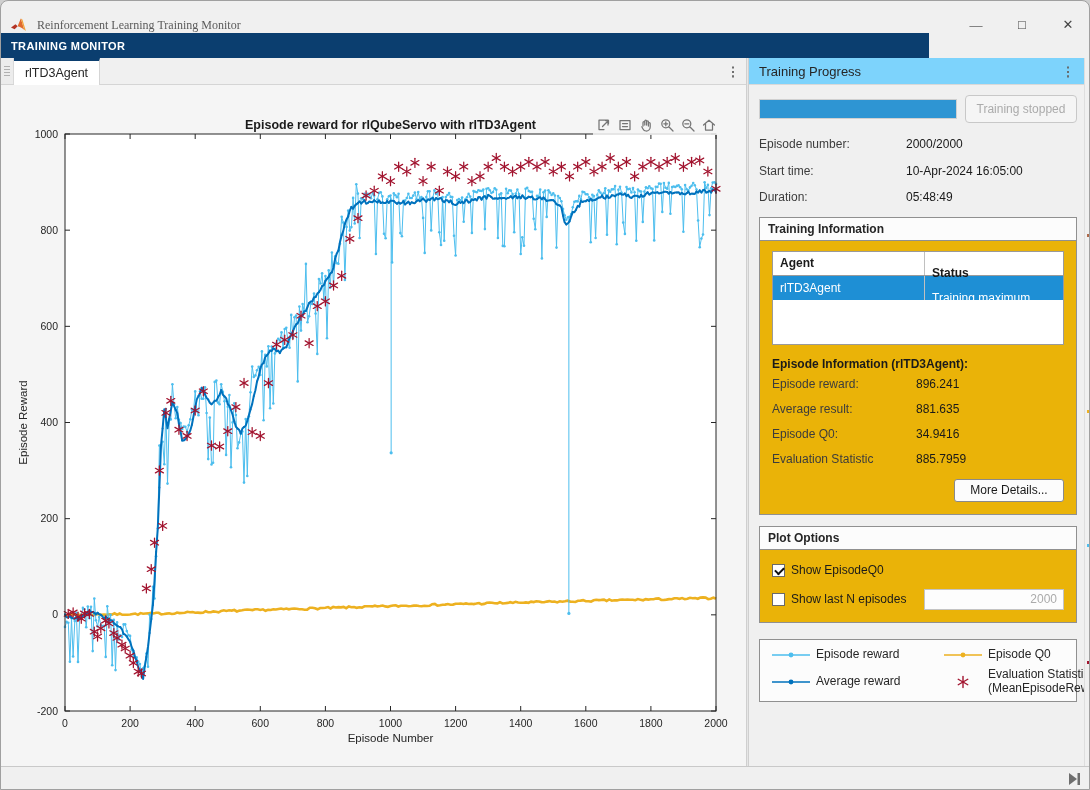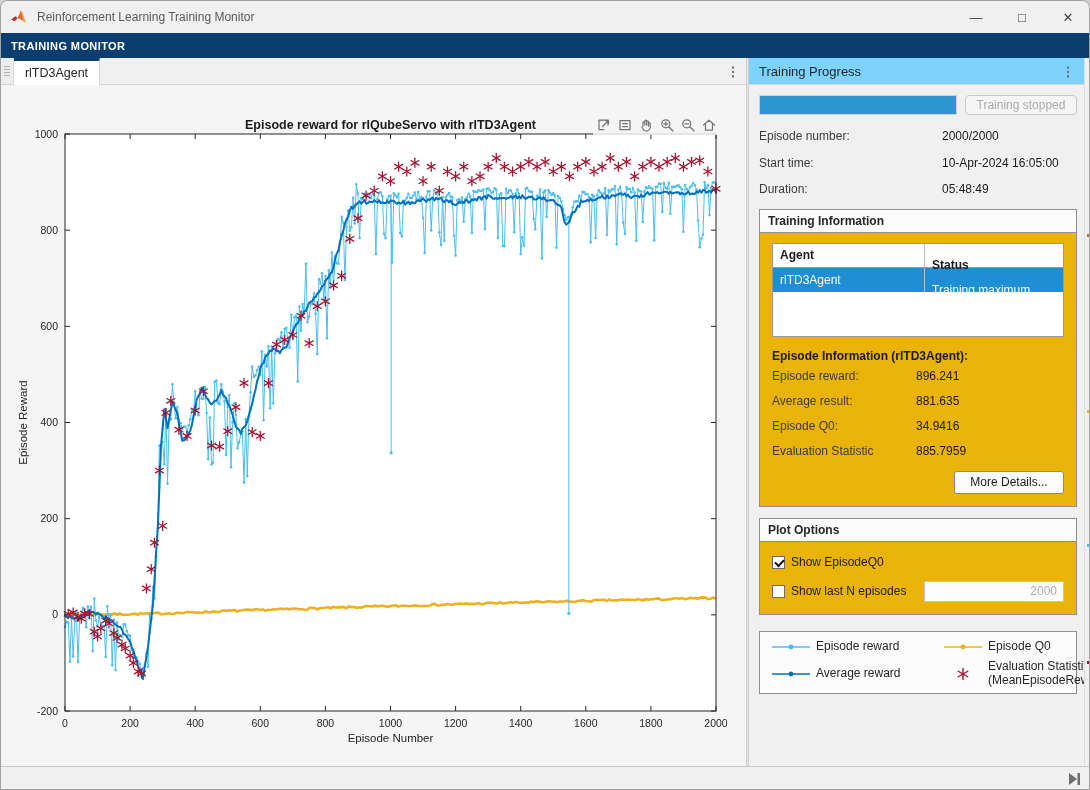--- a/index.html
+++ b/index.html
@@ -1,30 +1,30 @@
 <!DOCTYPE html>
 <html><head>
 <meta charset="utf-8">
 <style>
   * { box-sizing: border-box; margin: 0; padding: 0; }
   body { background:#cfcfcf; font-family:"Liberation Sans", sans-serif; font-size:12px; color:#1a1a1a; }
   #window { position:relative; width:1090px; height:790px; background:#f0f0f0; border:1px solid #a0a0a0;
             border-radius:8px 8px 0 0; overflow:hidden; }
 
   
-  #titlebar { position:absolute; left:0; top:0; width:1090px; height:32px; background:#f0f0f0;
-              display:flex; align-items:center; }
+  #titlebar { position:absolute; left:0; top:8px; width:1090px; height:32px; background:#f0f0f0;
+              display:flex; align-items:center;font-family:Liberation Serif, serif; }
   #titlebar .title { color:#5a5a5a; font-size:12px; margin-left:8px; }
   #titlebar .logo { width:18px; height:16px; margin-left:10px; display:flex; align-items:center; }
   #win-controls { margin-left:auto; display:flex; height:32px; }
   #win-controls .wbtn { width:46px; height:32px; display:flex; align-items:center; justify-content:center;
                         color:#444; font-size:13px; cursor:default; }
 
   
-  #toolstrip { position:absolute; left:0; top:32px; width:1090px; height:25px; background:#0b3e6f;
+  #toolstrip { position:absolute; left:0; top:32px; width:928px; height:25px; background:#0b3e6f;
                display:flex; align-items:center; }
   #toolstrip .tslabel { color:#fff; font-weight:bold; font-size:11px; letter-spacing:.4px; margin-left:10px; }
 
   
   #tabbar { position:absolute; left:0; top:57px; width:745px; height:27px; background:#f0f0f0;
             border-bottom:1px solid #d5d5d5; display:flex; align-items:stretch; }
   #tab-grip { width:13px; border-right:1px solid #d9d9d9; background:#ececec; position:relative; }
   #tab-grip::after { content:""; position:absolute; left:3px; top:8px; width:6px; height:11px;
     background:repeating-linear-gradient(#b0b0b0 0 1px, transparent 1px 3px); }
   .doc-tab { position:relative; width:86px; background:#ffffff; border-right:1px solid #d5d5d5;
@@ -52,24 +52,24 @@
                display:flex; flex-direction:column; }
   #rp-header { height:27px; background:#7dd3fc; border-bottom:1px solid #d9d9d9; display:flex;
                align-items:center; flex:none; }
   #rp-header .hdr { font-size:13px; color:#262626; margin-left:10px; }
   #rp-header .menu { margin-left:auto; margin-right:8px; color:#666; font-size:13px; font-weight:bold; width:16px; text-align:center; }
   #rp-body { flex:1; padding:10px 7px 0 10px; overflow:hidden; }
 
   .progress-row { display:flex; align-items:center; margin-bottom:14px; }
   #progress-track { flex:1; height:20px; background:#e8e8e8; border:1px solid #d0d0d0; position:relative; }
   #progress-fill { position:absolute; left:0; top:0; bottom:0; background:#2e95d3; }
-  #stop-btn { width:112px; height:20px; margin-left:8px; background:#f5f5f5; border:1px solid #c8c8c8;
+  #stop-btn { width:112px; height:28px; margin-left:8px; background:#f5f5f5; border:1px solid #c8c8c8;
               border-radius:4px; color:#ababab; font-size:12px; }
 
-  .field-row { display:flex; margin-bottom:11px;gap:36px; }
+  .field-row { display:flex; margin-bottom:11px; }
   .field-row .flabel { width:147px; color:#3c3c3c; flex:none; }
   .field-row .fvalue { color:#1a1a1a; width:178px; line-height:1.3; }
 
   .groupbox { border:1px solid #909090; background:#eab308; margin:0 0 11px 0; }
   .groupbox .gb-title { padding:4px 8px; font-weight:bold; color:#262626; border-bottom:1px solid #909090;
                         background:#fcfcfc; }
   .gb-content { padding:10px 12px 8px 12px; }
 
   
   #agent-table { border:1px solid #9a9a9a; background:#fff; margin-bottom:12px; }

